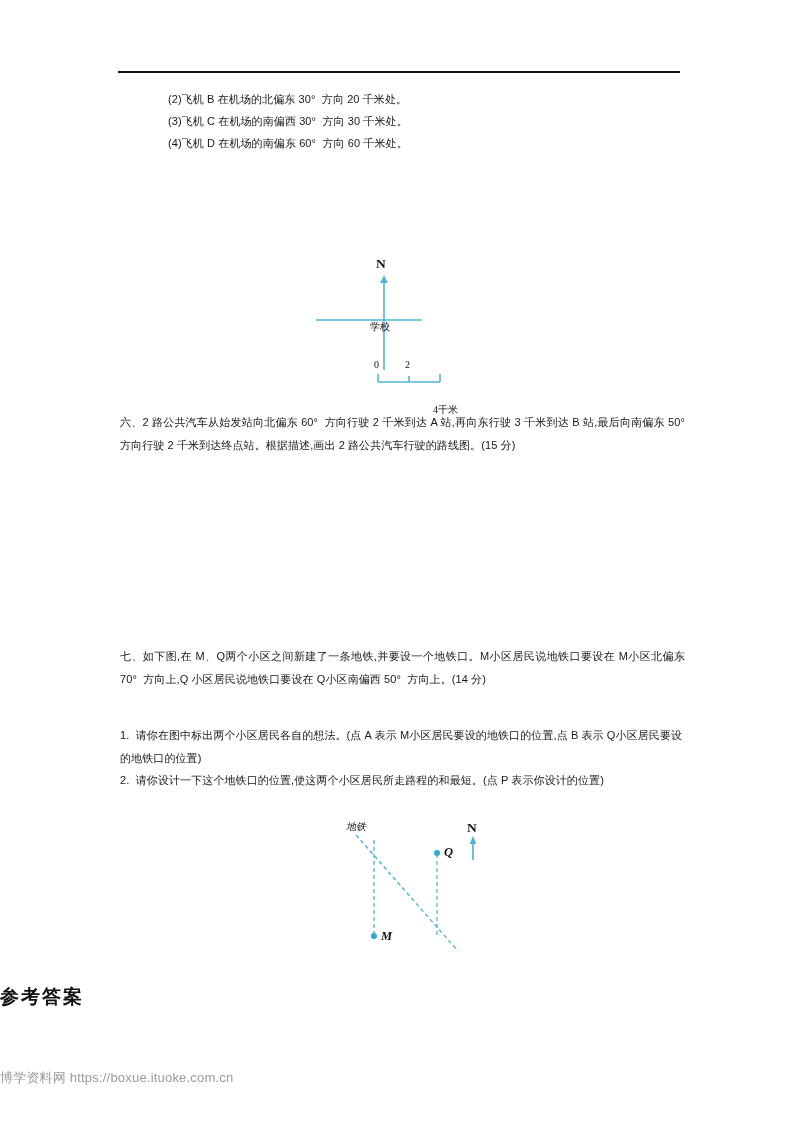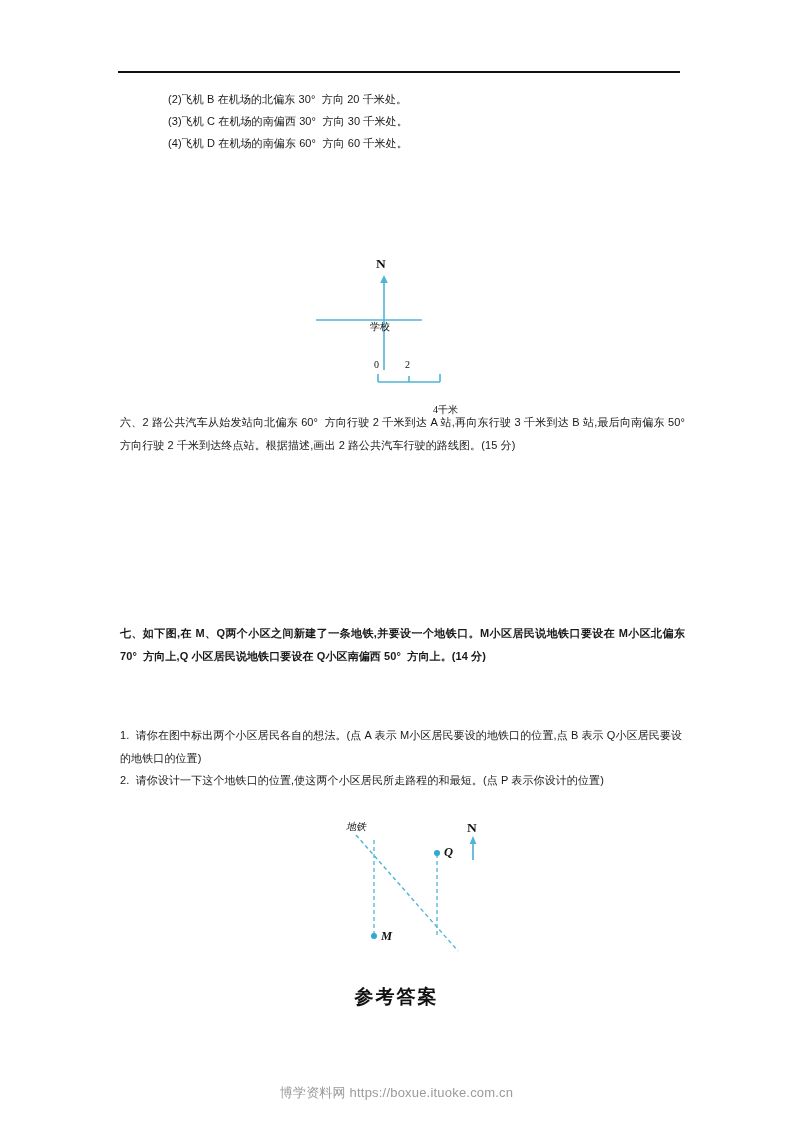--- a/index.html
+++ b/index.html
@@ -90,40 +90,39 @@
     font-weight: bold;
     font-size: 12.5px;
   }
 
   
   .answer-title {
     position: absolute;
     left: 0;
     top: 984px;
     width: 793px;
-    text-align: center;
+    text-align: left;
     font-family: "Liberation Sans", "DejaVu Sans", sans-serif;
     font-size: 19px;
     font-weight: bold;
     letter-spacing: 2px;
     color: #111111;
   }
 
   
   .footer {
     position: absolute;
     left: 0;
     top: 1069px;
     width: 793px;
-    text-align: center;
+    text-align: left;
     font-family: "Liberation Sans", "DejaVu Sans", sans-serif;
     font-size: 13px;
     color: #9a9a9a;
     letter-spacing: 0.2px;
-    margin-top: 15px;
   }
 </style>
 </head>
 <body>
 
 <div class="page">
 
   <div class="top-rule"></div>
 
   <div class="txt sub-item" style="top:88px;">(2)飞机 B 在机场的北偏东 30°  方向 20 千米处。</div>
@@ -148,21 +147,21 @@
 
     <div class="fig-label bold-n" style="left:76px; top:-2px;">N</div>
     <div class="fig-label" style="left:70px; top:62px;">学校</div>
     <div class="fig-label" style="left:74px; top:101px;">0</div>
     <div class="fig-label" style="left:105px; top:101px;">2</div>
     <div class="fig-label" style="left:133px; top:101px;margin-top:44px;">4千米</div>
   </div>
 
   <div class="txt q-block" style="top:411px;">六、2 路公共汽车从始发站向北偏东 60°  方向行驶 2 千米到达 A 站,再向东行驶 3 千米到达 B 站,最后向南偏东 50°  方向行驶 2 千米到达终点站。根据描述,画出 2 路公共汽车行驶的路线图。(15 分)</div>
 
-  <div class="txt q-block" style="top:622px;font-weight:bold;">七、如下图,在 M、Q两个小区之间新建了一条地铁,并要设一个地铁口。M小区居民说地铁口要设在 M小区北偏东 70°  方向上,Q 小区居民说地铁口要设在 Q小区南偏西 50°  方向上。(14 分)</div>
+  <div class="txt q-block" style="top:645px;">七、如下图,在 M、Q两个小区之间新建了一条地铁,并要设一个地铁口。M小区居民说地铁口要设在 M小区北偏东 70°  方向上,Q 小区居民说地铁口要设在 Q小区南偏西 50°  方向上。(14 分)</div>
 
   <div class="txt num-block" style="top:724px;">1.  请你在图中标出两个小区居民各自的想法。(点 A 表示 M小区居民要设的地铁口的位置,点 B 表示 Q小区居民要设的地铁口的位置)</div>
   <div class="txt num-block" style="top:769px;">2.  请你设计一下这个地铁口的位置,使这两个小区居民所走路程的和最短。(点 P 表示你设计的位置)</div>
 
   <div class="fig-subway">
     <svg width="170" height="150" viewBox="0 0 170 150">
 
       <line x1="20" y1="17" x2="122" y2="133" stroke="#4fb4d6" stroke-width="1.4" stroke-dasharray="4,3"></line>
 
       <line x1="38" y1="22" x2="38" y2="118" stroke="#4fb4d6" stroke-width="1.3" stroke-dasharray="4,3"></line>

